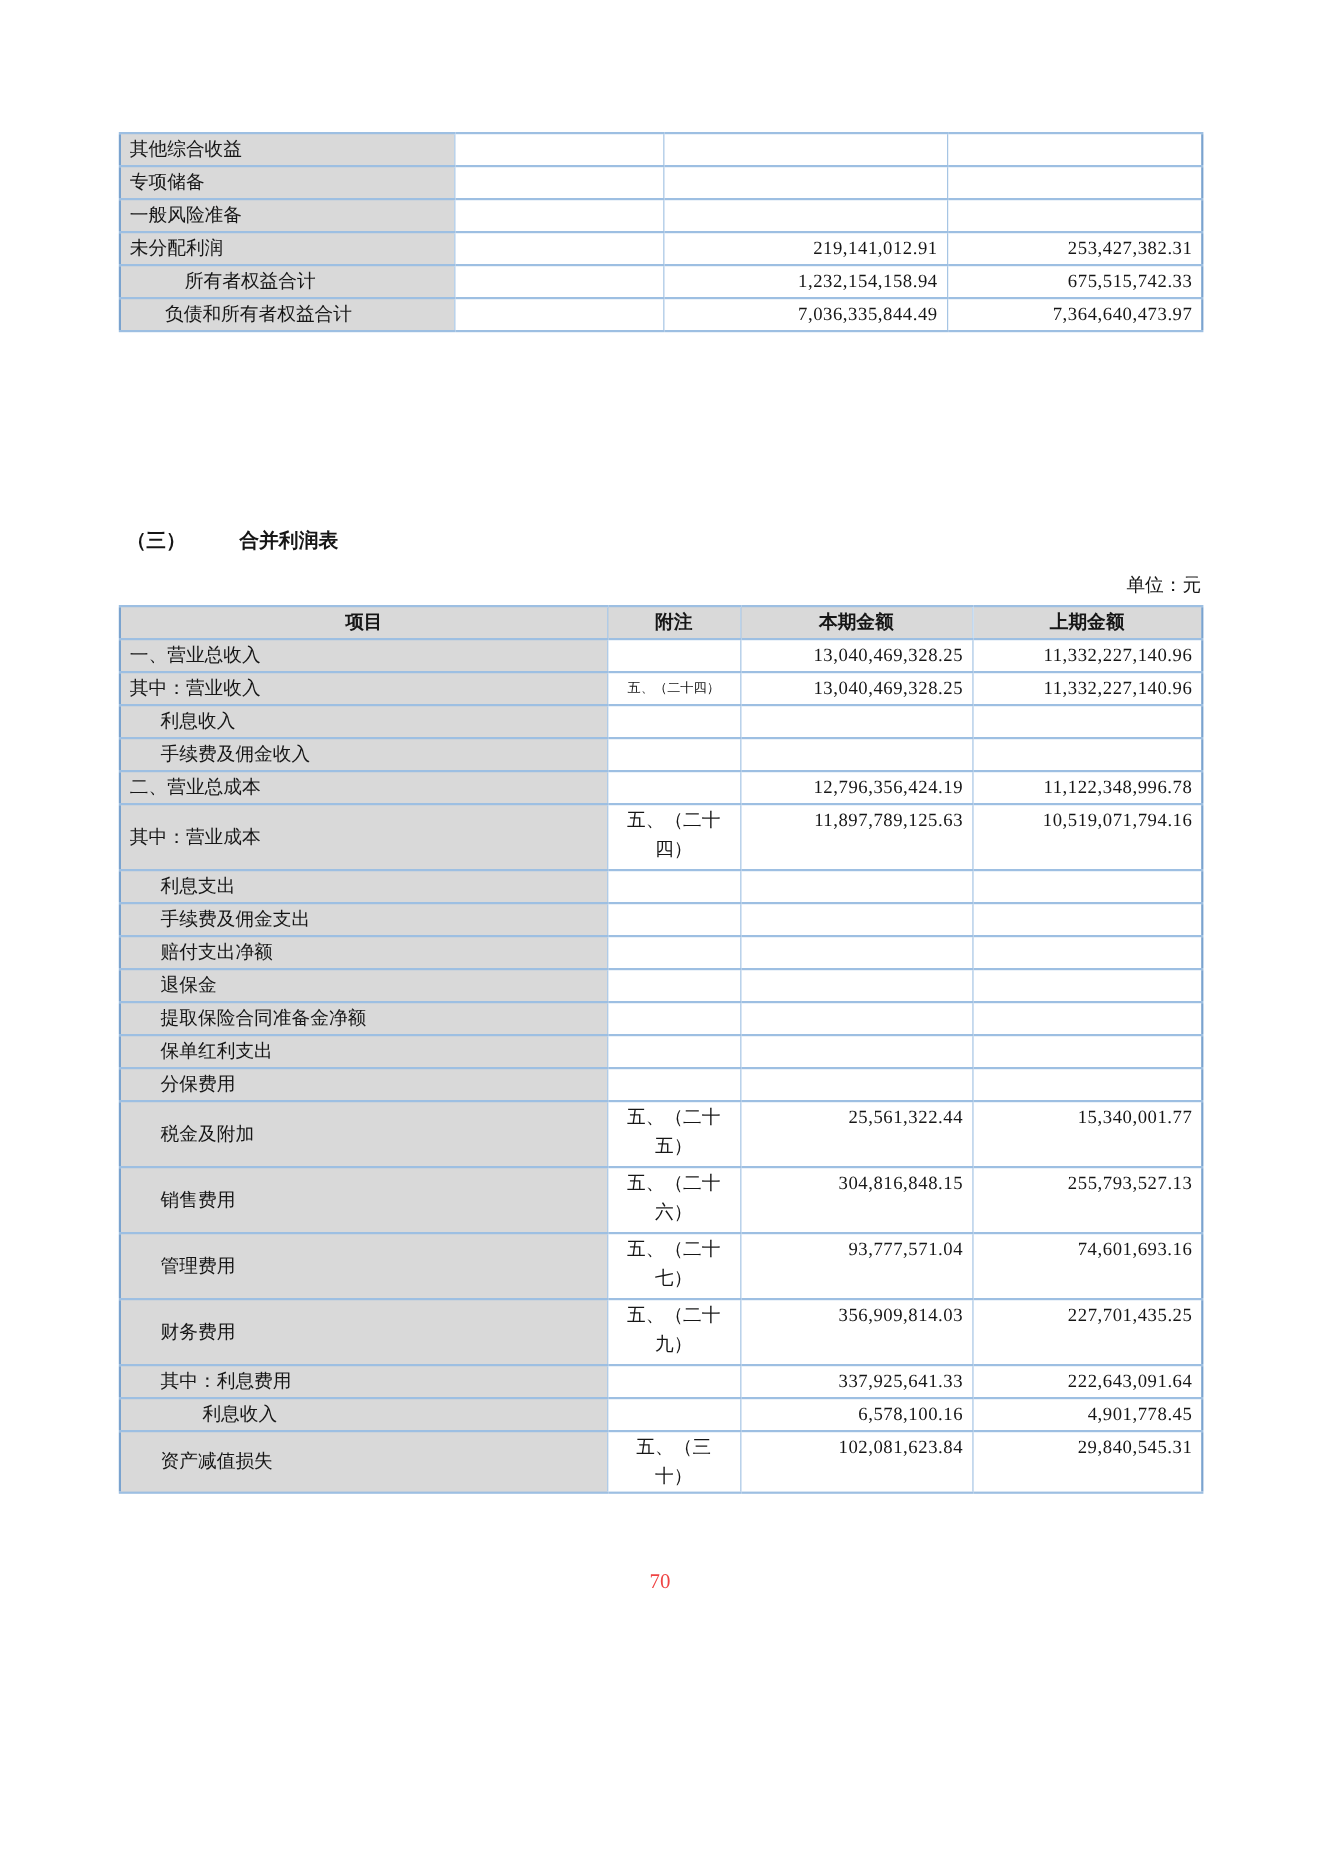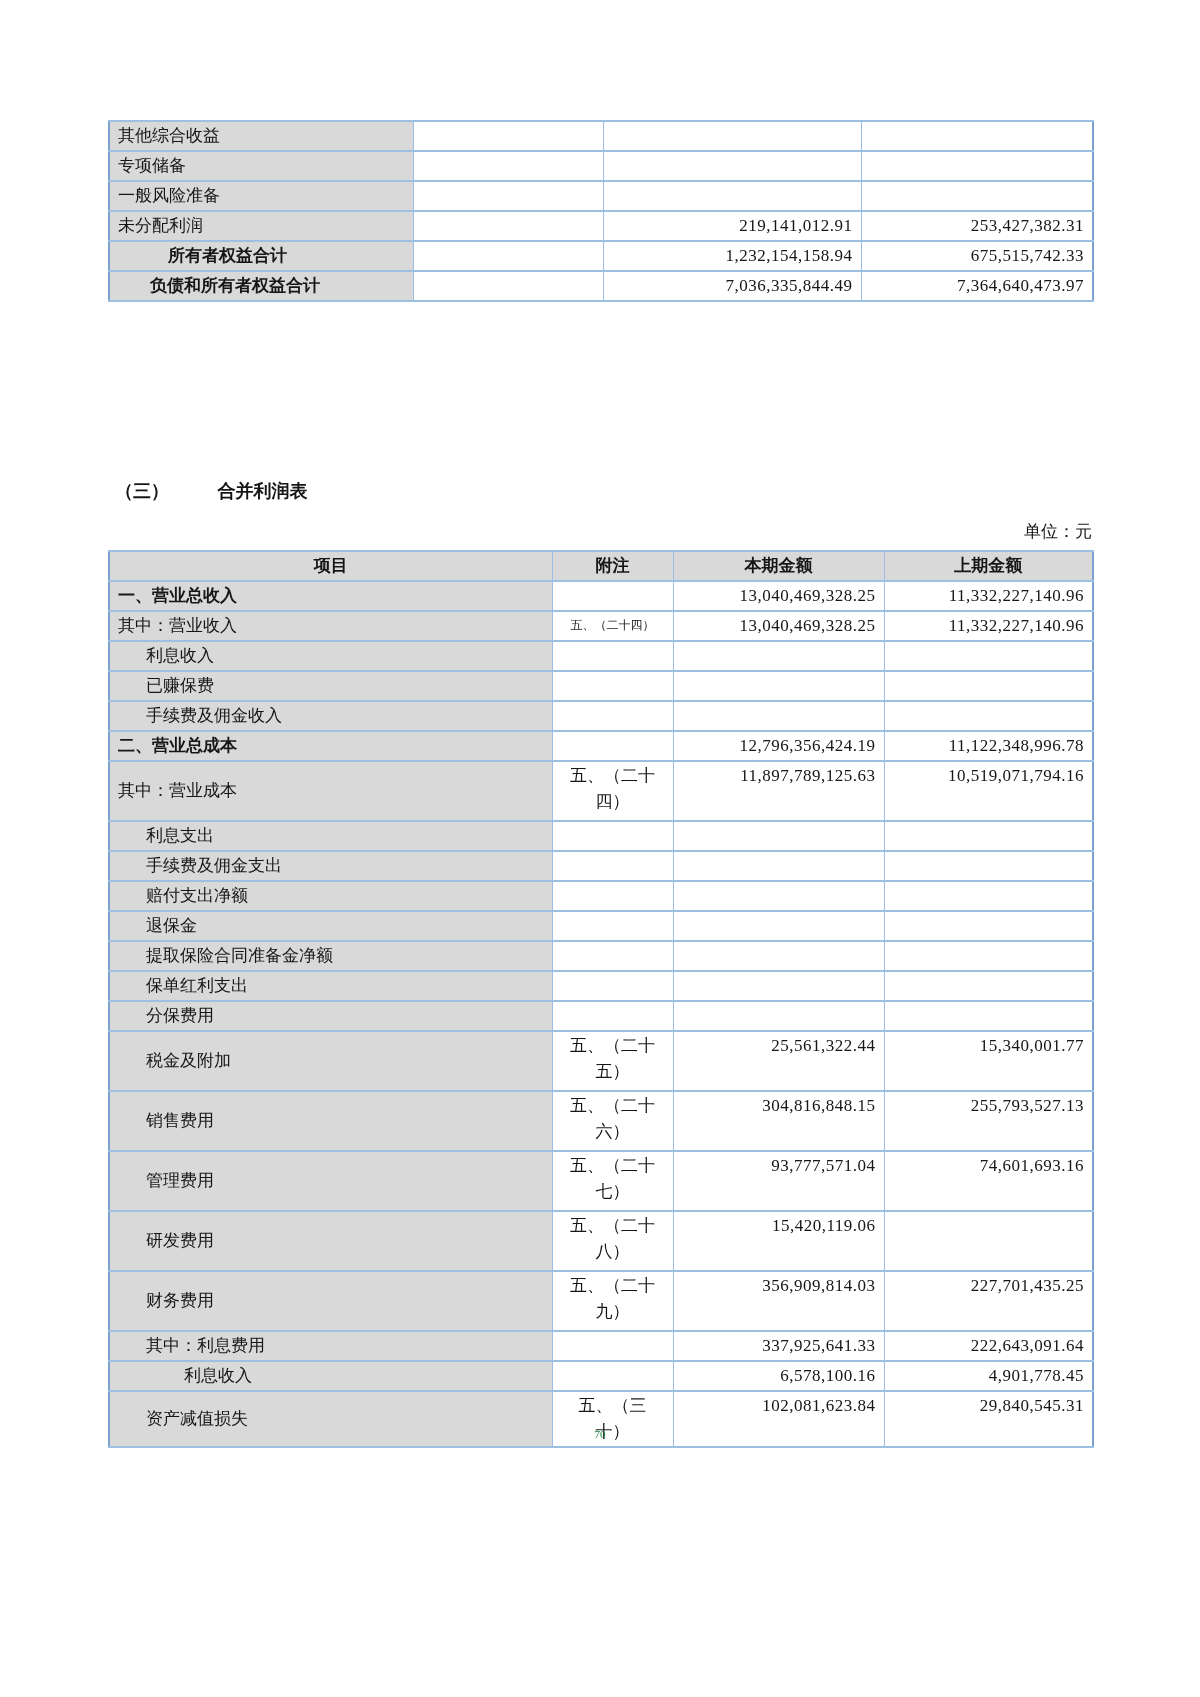--- a/index.html
+++ b/index.html
@@ -15,36 +15,36 @@
     border-top:2px solid var(--border-blue,#9dbfe2);
     border-bottom:2px solid var(--border-blue,#9dbfe2);
     padding:1px 8px;height:26px;line-height:26px;font-size:17px;
     overflow:hidden;}
   table.fin th{background:var(--header-gray,#d9d9d9);font-weight:bold;text-align:center;}
   td.lbl{background:var(--header-gray,#d9d9d9);text-align:left;vertical-align:middle;}
   td.note{text-align:center;vertical-align:top;background:#fff;}
   td.num{text-align:right;vertical-align:top;background:#fff;letter-spacing:0.5px;
     font-variant-numeric:tabular-nums;}
   tr.tall td{height:56px;}
-  td.lbl.b{font-weight:bold;}
+  td.lbl.b{font-weight:normal;}
   .tbl1 .ind1{padding-left:40px;}
   .tbl1 .ind2{padding-left:58px;}
   .tbl2 .ind1{padding-left:36px;}
   .tbl2 .ind2{padding-left:74px;}
   .note-inner{max-width:92px;margin:0 auto;word-break:break-all;}
   .note-small .note-inner{font-size:12px;line-height:24px;max-width:100px;}
 
   .section-heading{position:absolute;top:479px;left:7px;font-size:18px;font-weight:bold;}
   .section-heading .sec-no{display:inline-block;}
   .section-heading .sec-title{display:inline-block;margin-left:44px;font-family:Liberation Mono, monospace;}
   .unit-line{position:absolute;top:520px;right:0;font-size:17px;text-align:right;}
   .t1{position:absolute;top:120px;left:0;}
   .t2{position:absolute;top:550px;left:0;}
   .page-number{position:absolute;top:1428px;left:0;width:1200px;text-align:center;
-    font-size:11px;color:#15803d;}
+    font-size:19px;color:#ef4444;}
 </style>
 </head>
 <body>
 
 <div class="page">
   <div class="content">
 
     <table class="fin tbl1 t1">
       <colgroup>
         <col style="width: 304px;">
@@ -145,28 +145,20 @@
           </tr>
           <tr>
             <td class="lbl ind1">利息收入</td>
             <td class="note">
               <div class="note-inner"></div>
             </td>
             <td class="num"></td>
             <td class="num"></td>
           </tr>
           <tr>
-            <td class="lbl ind1">已赚保费</td>
-            <td class="note">
-              <div class="note-inner"></div>
-            </td>
-            <td class="num"></td>
-            <td class="num"></td>
-          </tr>
-          <tr>
             <td class="lbl ind1">手续费及佣金收入</td>
             <td class="note">
               <div class="note-inner"></div>
             </td>
             <td class="num"></td>
             <td class="num"></td>
           </tr>
           <tr>
             <td class="lbl b">二、营业总成本</td>
             <td class="note">
@@ -255,28 +247,20 @@
             <td class="num">304,816,848.15</td>
             <td class="num">255,793,527.13</td>
           </tr>
           <tr class="tall">
             <td class="lbl ind1">管理费用</td>
             <td class="note">
               <div class="note-inner">五、（二十七）</div>
             </td>
             <td class="num">93,777,571.04</td>
             <td class="num">74,601,693.16</td>
-          </tr>
-          <tr class="tall">
-            <td class="lbl ind1">研发费用</td>
-            <td class="note">
-              <div class="note-inner">五、（二十八）</div>
-            </td>
-            <td class="num">15,420,119.06</td>
-            <td class="num"></td>
           </tr>
           <tr class="tall">
             <td class="lbl ind1">财务费用</td>
             <td class="note">
               <div class="note-inner">五、（二十九）</div>
             </td>
             <td class="num">356,909,814.03</td>
             <td class="num">227,701,435.25</td>
           </tr>
           <tr>

